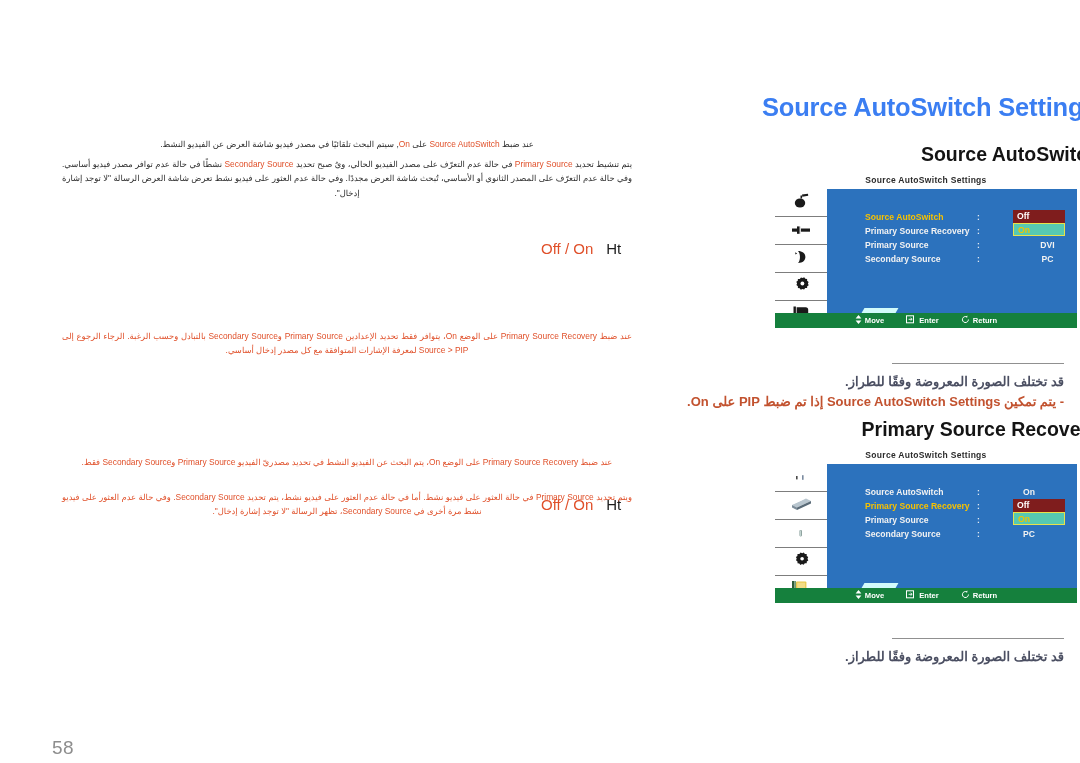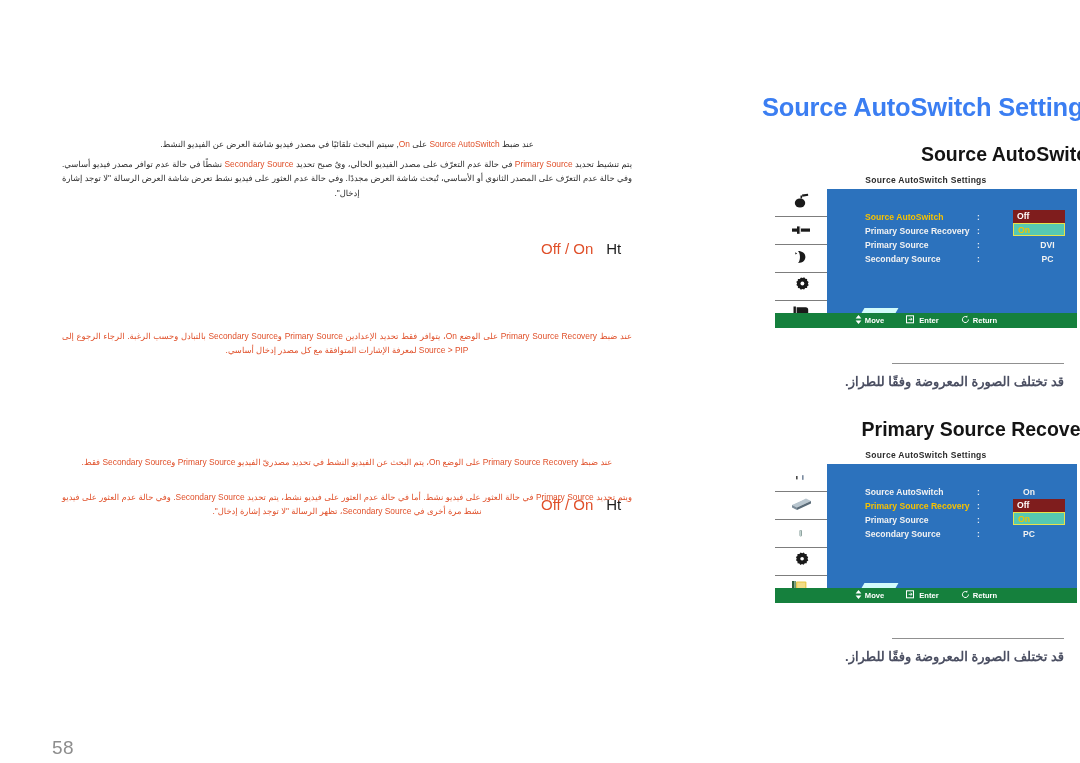--- a/index.html
+++ b/index.html
@@ -361,20 +361,21 @@
               </svg>
           </span>
           <span>Return</span>
         </div>
       </div>
     </div>
   </div>
 
   <div class="osd-note-rule" style="left:155px; top:363px; width:172px;"></div>
   <div class="osd-note" style="left:25px; top:372px; width:302px;">قد تختلف الصورة المعروضة وفقًا للطراز.</div>
+  <div class="osd-note" style="left:25px; top:392px; width:302px; color:#c2522f;">- يتم تمكين Source AutoSwitch Settings إذا تم ضبط PIP على On.</div>
 
   <div class="osd two">
     <div class="osd-caption">Source AutoSwitch Settings</div>
 
     <div class="osd-body">
 
       <div class="osd-iconbar">
         <div class="osd-icon-cell">
           <span>
             <svg width="20" height="10" viewBox="0 0 20 10">

